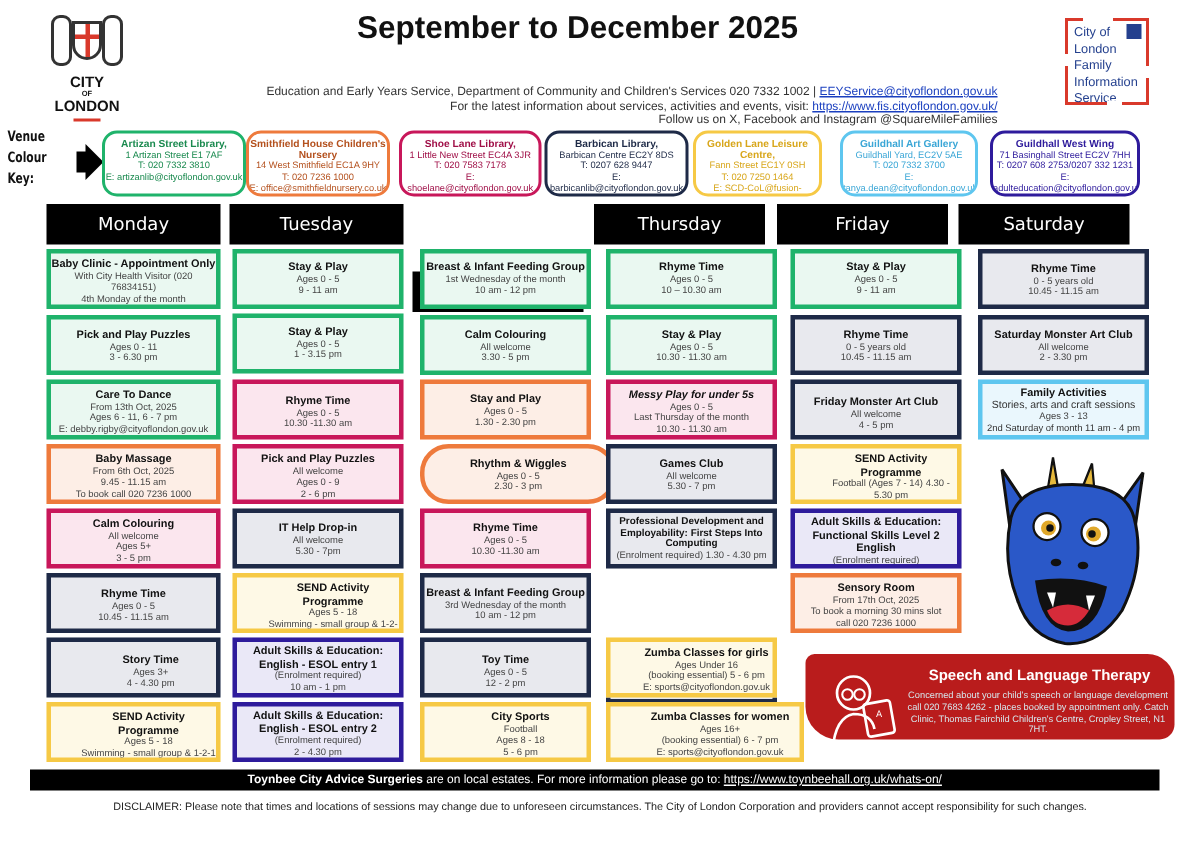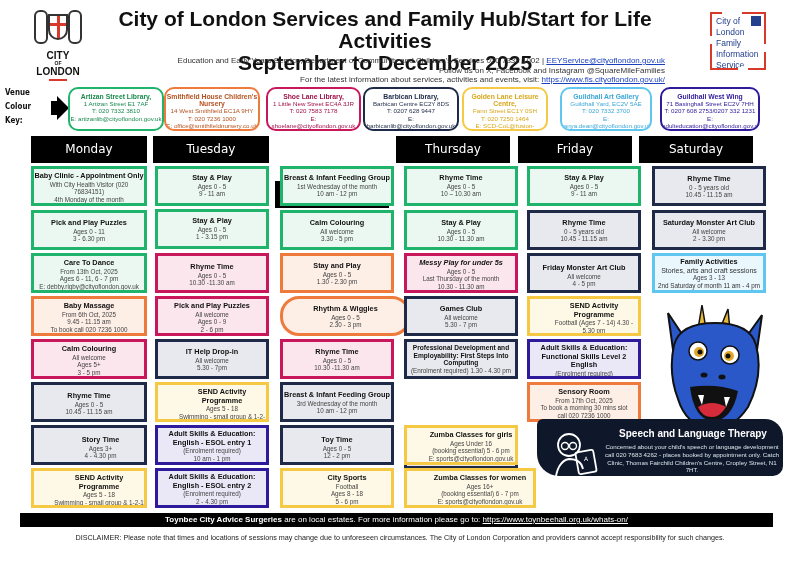--- a/index.html
+++ b/index.html
@@ -37,21 +37,21 @@
   .act .t { font-weight: bold; font-size: 7.3px; line-height: 8.6px; color: #111; }
   .green { border-color: #1fb36b; background: #eaf8f1; }
   .orange { border-color: #ee7a3c; background: #fdeee6; }
   .crimson { border-color: #c8175a; background: #fbe6ee; }
   .navy { border-color: #1e2a47; background: #e8e9ee; }
   .yellow { border-color: #f6c945; background: #fef9e6; padding-left: 20px; }
   .sky { border-color: #5ec6ef; background: #eaf7fd; }
   .purple { border-color: #2e1b9c; background: #eae8f7; }
 
   .mascot { position: absolute; left: 660px; top: 295px; width: 110px; height: 138px; }
-  .speech { position: absolute; left: 537px; top: 419px; width: 246px; height: 57px; background: #0f172a; border-radius: 6px 18px 10px 22px; color: #fff; }
+  .speech { position: absolute; left: 537px; top: 436px; width: 246px; height: 57px; background: #b91c1c; border-radius: 6px 18px 10px 22px; color: #fff; }
   .speech .icon { position: absolute; left: 14px; top: 8px; width: 50px; height: 58px; }
   .speech .st { position: absolute; left: 68px; top: 9px; width: 176px; text-align: center; font-weight: bold; font-size: 10px; }
   .speech .sd { position: absolute; left: 64px; top: 24px; width: 182px; text-align: center; font-size: 6.2px; line-height: 7.8px; color: #d6e6ec; }
 
   .footer-bar { position: absolute; left: 20px; top: 513px; width: 753px; height: 14px; background: #000; color: #fff; text-align: center; font-size: 8px; line-height: 14px; }
   .footer-bar .link { color: #fff; }
   .disclaimer { position: absolute; left: 10px; top: 533px; width: 780px; text-align: center; font-size: 7.2px; color: #222; }
 </style>
 </head>
 <body>
@@ -65,28 +65,27 @@
     </div>
     <div class="logo-text">
       <span>CITY</span>
       <span class="of">OF</span>
       <span>LONDON</span>
     </div>
     <div class="logo-line"></div>
   </div>
 
   <div class="title">
-    <div>City of London Services and Family Hub/Start for Life Activities</div>
     <div>September to December 2025</div>
   </div>
 
   <div class="subinfo">
     <div><span>Education and Early Years Service, Department of Community and Children's Services 020 7332 1002 | </span><a>EEYService@cityoflondon.gov.uk</a></div>
+    <div><span>For the latest information about services, activities and events, visit: </span><a>https://www.fis.cityoflondon.gov.uk/</a></div>
     <div>Follow us on X, Facebook and Instagram @SquareMileFamilies</div>
-    <div><span>For the latest information about services, activities and events, visit: </span><a>https://www.fis.cityoflondon.gov.uk/</a></div>
   </div>
 
   <div class="fis-logo">
     <div class="fis-gap1"></div>
       <div class="fis-gap2"></div>
       <div class="fis-gap3"></div>
       <div class="fis-gap4"></div>
     <div class="sq"></div>
     <div>City of</div>
     <div>London</div>

